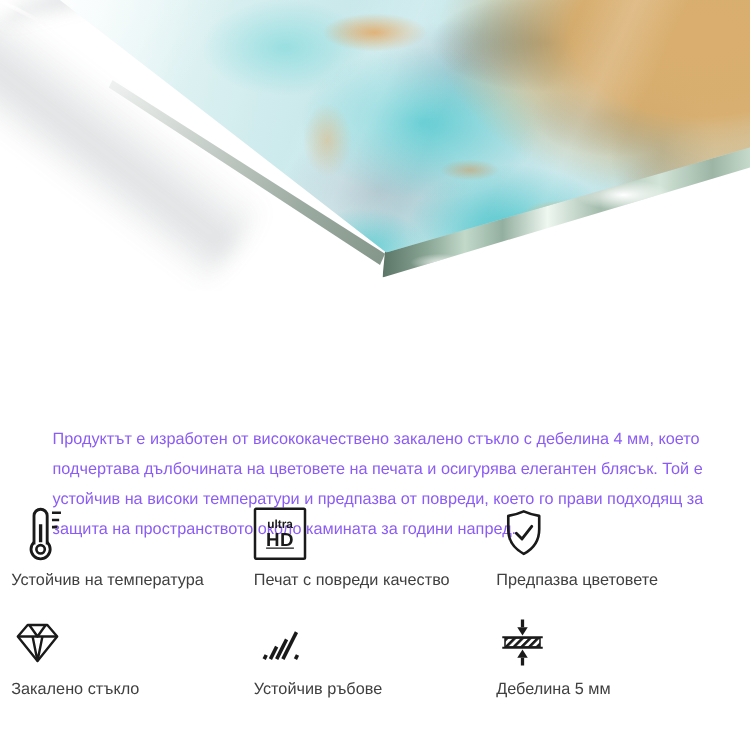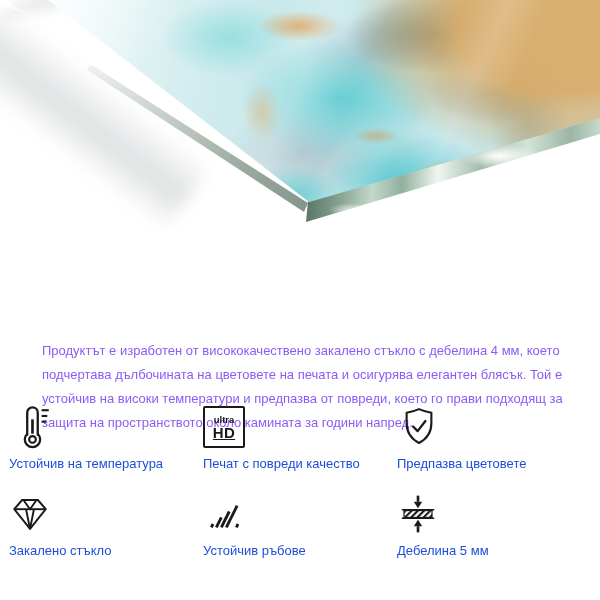--- a/index.html
+++ b/index.html
@@ -70,21 +70,21 @@
     font-family:"Liberation Serif",serif;font-size:27px;line-height:34px;font-weight:400;}
   .heading span{display:block;}
   .description{position:absolute;left:42px;top:326px;width:524px;color:#8b5cf6;
     font-size:13px;line-height:24px;}
 
   
   .features{position:absolute;left:9px;top:403px;width:582px;display:grid;
     grid-template-columns:repeat(3,194px);row-gap:18px;}
   .feature{display:flex;flex-direction:column;align-items:flex-start;}
   .icon-wrap{height:48px;display:flex;align-items:center;justify-content:center;}
-  .f-label{margin-top:5px;font-size:13px;line-height:16px;color:#1d4ed8;text-align:center;}
+  .f-label{margin-top:5px;font-size:13px;line-height:16px;color:#404040;text-align:center;}
   .icon-svg{display:block;}
   .uhd-box{width:38px;height:38px;border:2.6px solid #1a1a1a;border-radius:2px;
     display:flex;flex-direction:column;align-items:center;justify-content:center;color:#1a1a1a;}
   .uhd-top{font-size:9.5px;font-weight:700;line-height:10px;}
   .uhd-bottom{font-size:15px;font-weight:800;line-height:15px;letter-spacing:.3px;text-decoration:underline;}
 </style>
 </head>
 <body>
 
 <div class="page">

